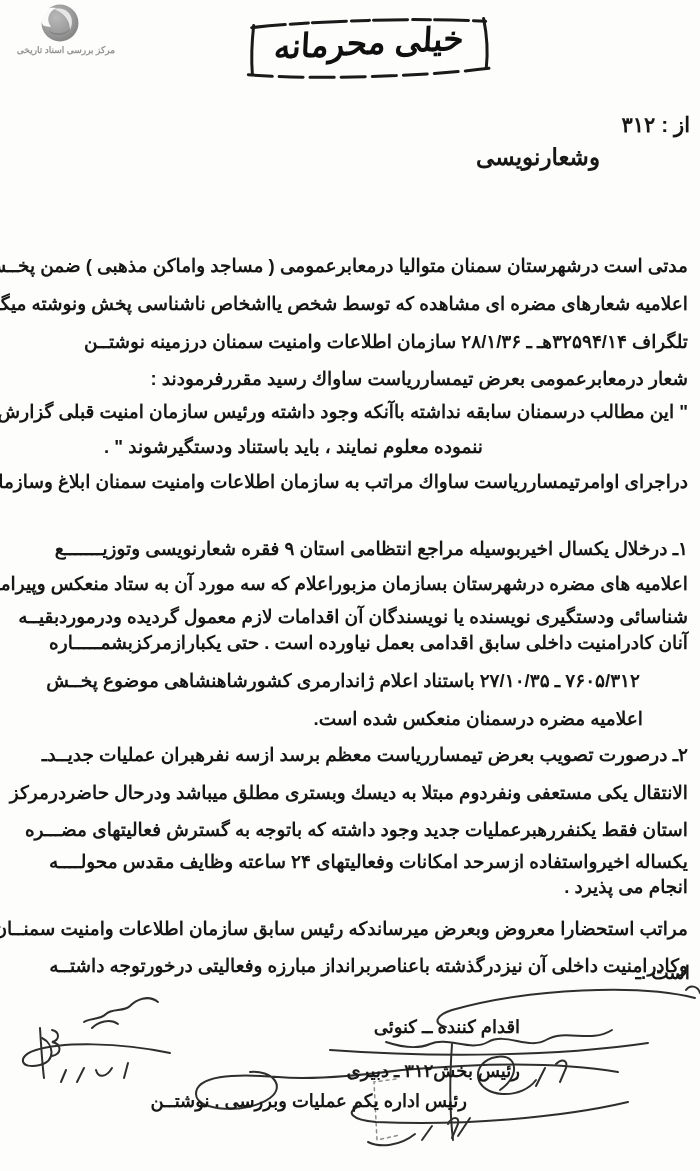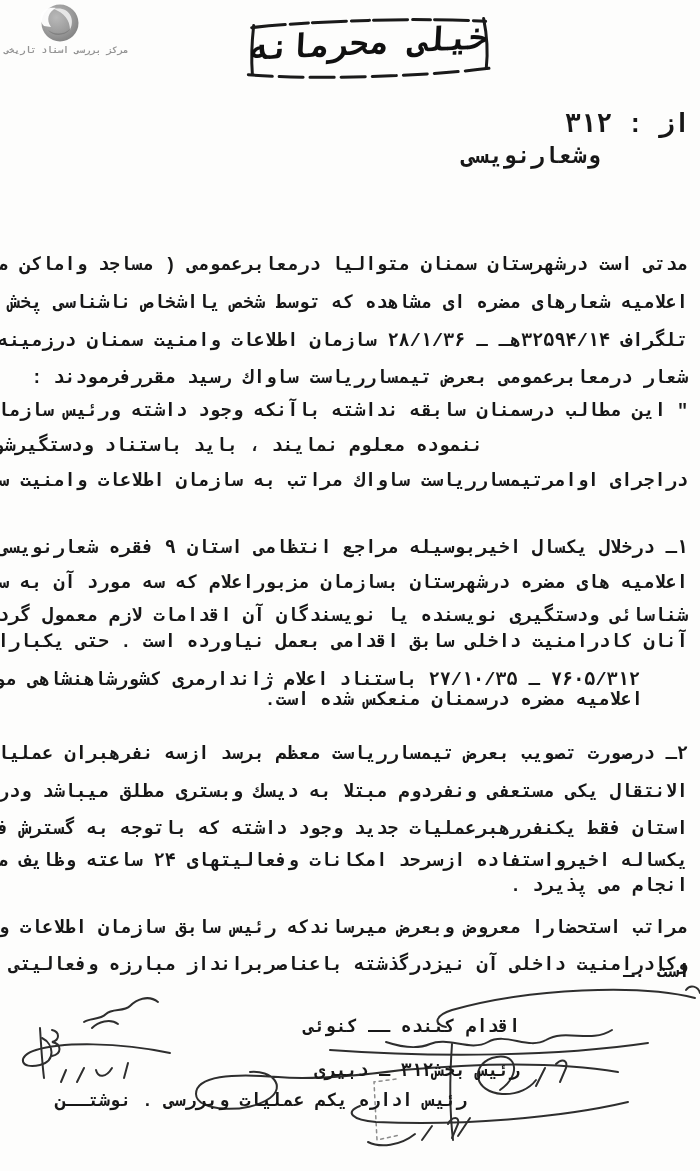--- a/index.html
+++ b/index.html
@@ -3,34 +3,34 @@
 <meta charset="utf-8">
 <style>
   html,body{margin:0;padding:0;}
   body{background:#e9e9e9;}
   .page{
     position:relative;
     width:700px;height:1171px;
     margin:0 auto;
     background:#fdfdfc;
     overflow:hidden;
-    font-family:Liberation Mono, monospace;
+    font-family:Liberation Sans, sans-serif;
     color:#161616;
   }
   .ln{
     position:absolute;
     direction:rtl;
     white-space:nowrap;
     font-weight:bold;
     font-size:18.5px;
     line-height:26px;
     color:#171717;
     letter-spacing:0.2px;
   }
-  .hdr-from{font-size:26px;}
+  .hdr-from{font-size:21px;}
   .hdr-title{font-size:23px;letter-spacing:.5px;}
   .hdr-subject{font-size:19px;}
   .hdr-salutation{font-size:19px;}
   .foot{font-size:18px;}
   .logo-wrap{position:absolute;left:2px;top:2px;width:132px;height:62px;}
   .logo-caption{
     position:absolute;left:0;top:43px;width:128px;
     direction:rtl;text-align:center;
     font-size:9px;font-weight:bold;color:#949494;
     letter-spacing:.3px;
@@ -90,21 +90,21 @@
   <div class="ln" style="top:329px;right:12px">تلگراف ۳۲۵۹۴/۱۴هـ ـ ۲۸/۱/۳۶ سازمان اطلاعات وامنیت سمنان درزمینه نوشتــن</div>
   <div class="ln" style="top:366px;right:12px">شعار درمعابرعمومی بعرض تیمسارریاست ساواك رسید مقررفرمودند :</div>
   <div class="ln" style="top:399px;right:12px">" این مطالب درسمنان سابقه نداشته باآنکه وجود داشته ورئیس سازمان امنیت قبلی گزارش</div>
   <div class="ln" style="top:434px;right:217px">ننموده معلوم نمایند ، باید باستناد ودستگیرشوند " .</div>
   <div class="ln" style="top:469px;right:12px">دراجرای اوامرتیمسارریاست ساواك مراتب به سازمان اطلاعات وامنیت سمنان ابلاغ وسازمان</div>
   <div class="ln" style="top:536px;right:12px">۱ـ درخلال یکسال اخیربوسیله مراجع انتظامی استان ۹ فقره شعارنویسی وتوزیـــــــع</div>
   <div class="ln" style="top:571px;right:12px">اعلامیه های مضره درشهرستان بسازمان مزبوراعلام که سه مورد آن به ستاد منعکس وپیرامون</div>
   <div class="ln" style="top:604px;right:12px">شناسائی ودستگیری نویسنده یا نویسندگان آن اقدامات لازم معمول گردیده ودرموردبقیــه</div>
   <div class="ln" style="top:630px;right:12px">آنان کادرامنیت داخلی سابق اقدامی بعمل نیاورده است . حتی یکبارازمرکزبشمـــــاره</div>
   <div class="ln" style="top:668px;right:60px">۷۶۰۵/۳۱۲ ـ ۲۷/۱۰/۳۵ باستناد اعلام ژاندارمری کشورشاهنشاهی موضوع پخــش</div>
-  <div class="ln" style="top:688px;right:57px">اعلامیه مضره درسمنان منعکس شده است.</div>
+  <div class="ln" style="top:706px;right:57px">اعلامیه مضره درسمنان منعکس شده است.</div>
   <div class="ln" style="top:742px;right:12px">۲ـ درصورت تصویب بعرض تیمسارریاست معظم برسد ازسه نفرهبران عملیات جدیــدـ</div>
   <div class="ln" style="top:780px;right:12px">الانتقال یکی مستعفی ونفردوم مبتلا به دیسك وبستری مطلق میباشد ودرحال حاضردرمرکز</div>
   <div class="ln" style="top:817px;right:12px">استان فقط یکنفررهبرعملیات جدید وجود داشته که باتوجه به گسترش فعالیتهای مضـــره</div>
   <div class="ln" style="top:849px;right:12px">یکساله اخیرواستفاده ازسرحد امکانات وفعالیتهای ۲۴ ساعته وظایف مقدس محولــــه</div>
   <div class="ln" style="top:874px;right:12px">انجام می پذیرد .</div>
   <div class="ln" style="top:916px;right:12px">مراتب استحضارا معروض وبعرض میرساندکه رئیس سابق سازمان اطلاعات وامنیت سمنــان</div>
   <div class="ln" style="top:953px;right:12px">وکادرامنیت داخلی آن نیزدرگذشته باعناصربرانداز مبارزه وفعالیتی درخورتوجه داشتــه</div>
   <div class="ln" style="top:960px;right:10px">است .ـ</div>
 
   <div class="ln foot" style="top:1014px;right:180px">اقدام کننده ــ کنوئی</div>

